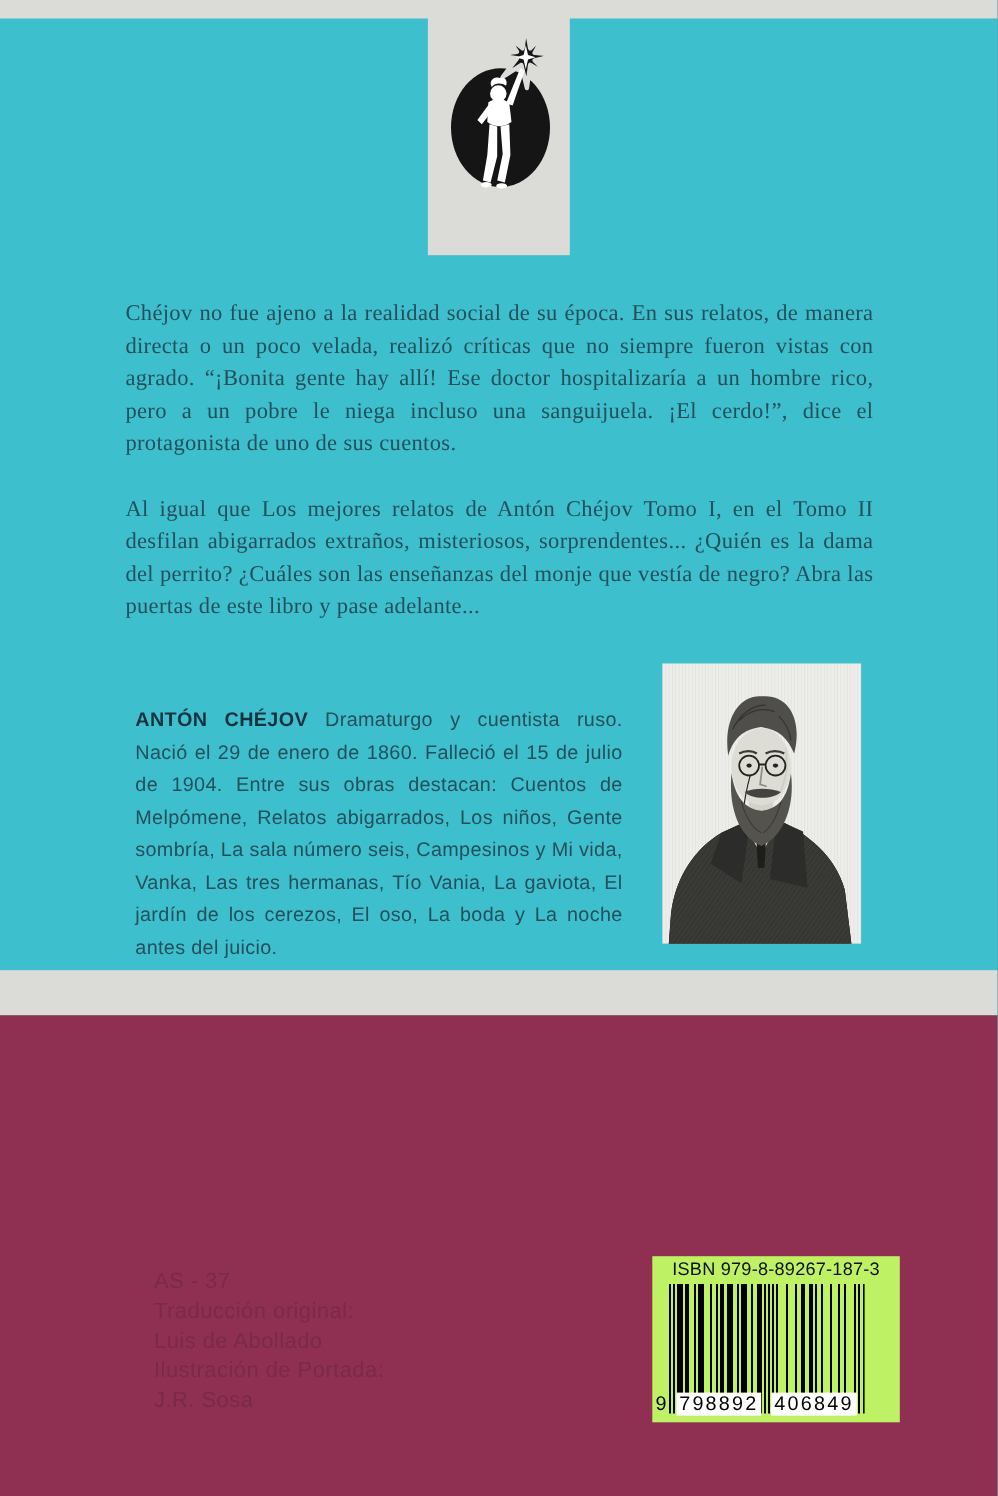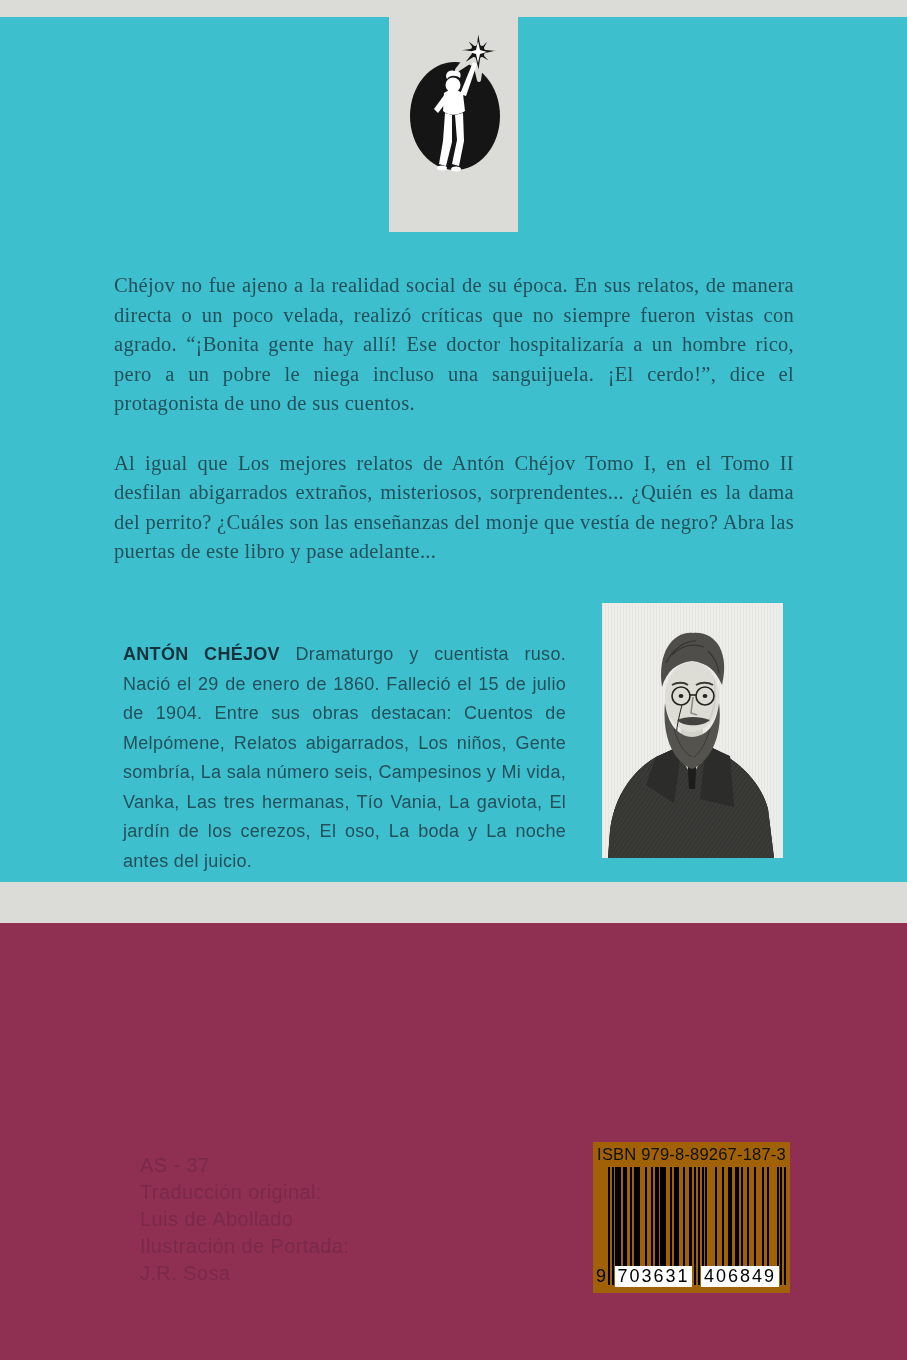--- a/index.html
+++ b/index.html
@@ -47,22 +47,22 @@
 
   
   .credits {
     position:absolute; left:140px; top:1152px;
     color:var(--credits,#7A2A48); font-size:20px; line-height:27px;
     letter-spacing:0.4px;
   }
 
   
   .barcode-box {
-    position:absolute; left:593px; top:1142px; width:197px; height:151px;
-    background:#a16207;
+    position:absolute; left:593px; top:1142px; width:225px; height:151px;
+    background:#bef264;
   }
   .isbn-label {
     position:absolute; top:3px; left:0; width:100%;
     text-align:center; font-size:16.5px; color:#101010; letter-spacing:0.2px;
   }
   .ean { position:absolute; left:15px; top:25px; width:178px; height:118px; }
   .ean svg { position:absolute; left:0; top:0; width:178px; height:118px; }
   .ean .dig {
     position:absolute; bottom:-2px; height:21px; line-height:21px;
     font-size:18px; color:#000; letter-spacing:2px; text-align:center;
@@ -208,18 +208,18 @@
           <rect x="71" y="0" width="1" height="60" fill="#000"></rect>
           <rect x="74" y="0" width="1" height="60" fill="#000"></rect>
           <rect x="78" y="0" width="1" height="60" fill="#000"></rect>
           <rect x="82" y="0" width="1" height="60" fill="#000"></rect>
           <rect x="85" y="0" width="1" height="60" fill="#000"></rect>
           <rect x="90" y="0" width="1" height="60" fill="#000"></rect>
           <rect x="92" y="0" width="1" height="60" fill="#000"></rect>
           <rect x="94" y="0" width="1" height="60" fill="#000"></rect>
         </svg>
       <div class="dig d9">9</div>
-      <div class="dig g1">703631</div>
+      <div class="dig g1">798892</div>
       <div class="dig g2">406849</div>
     </div>
   </div>
 
 </div>
 
 </body></html>

